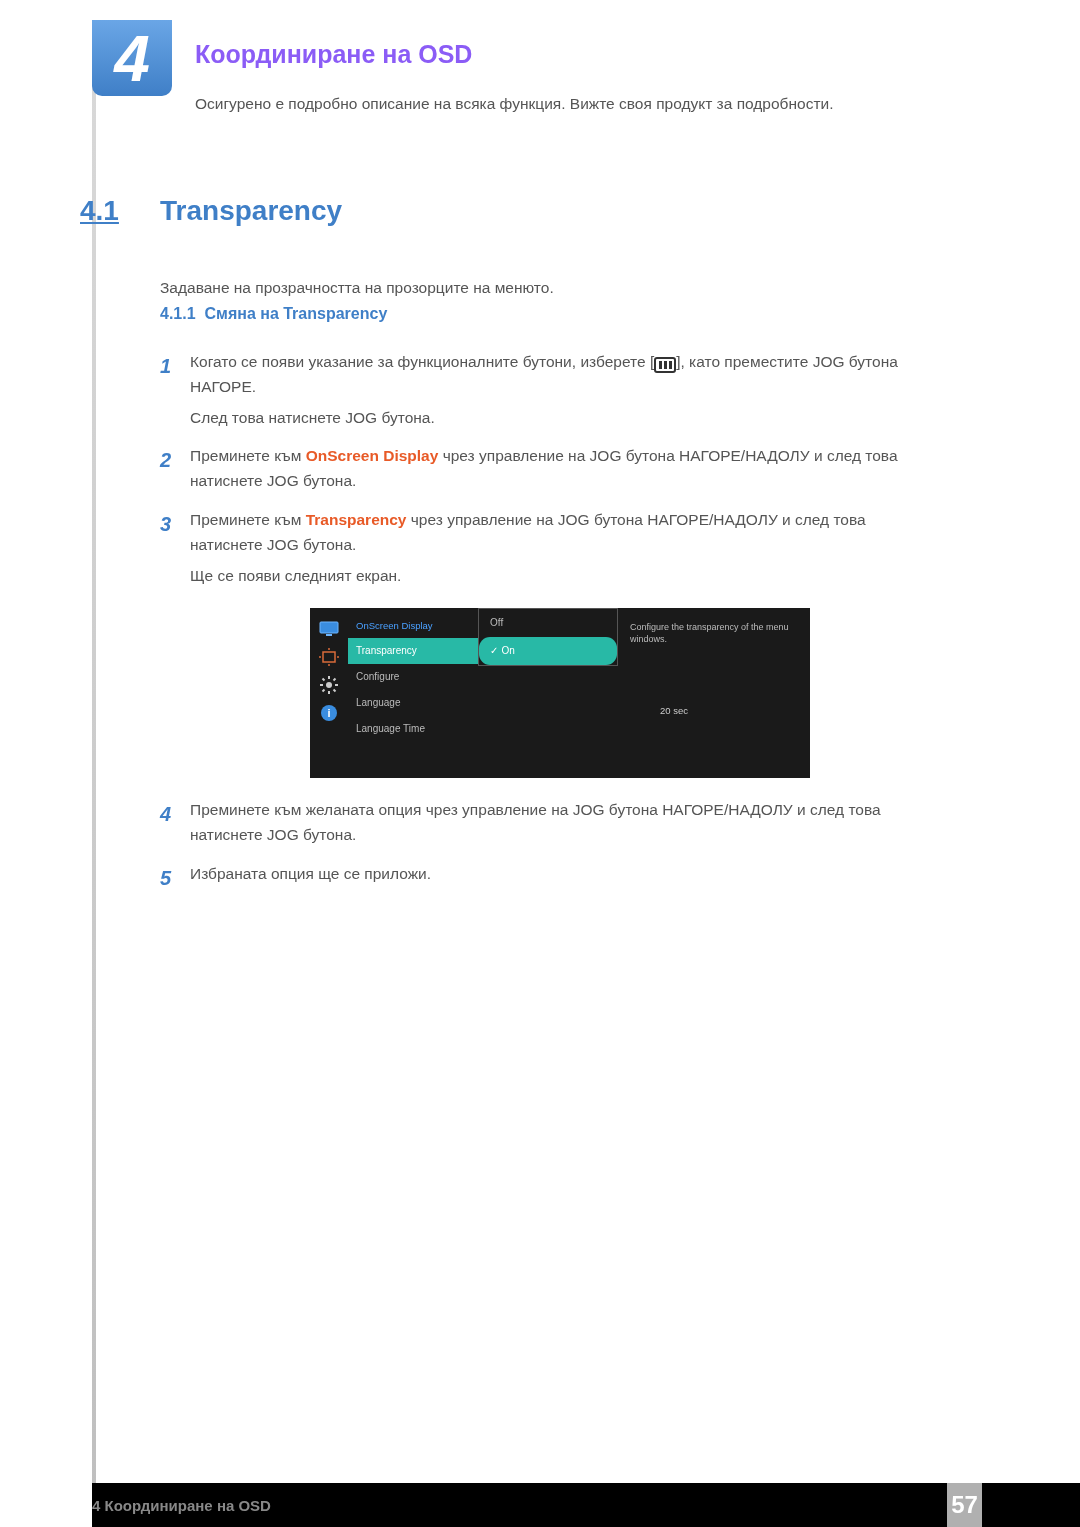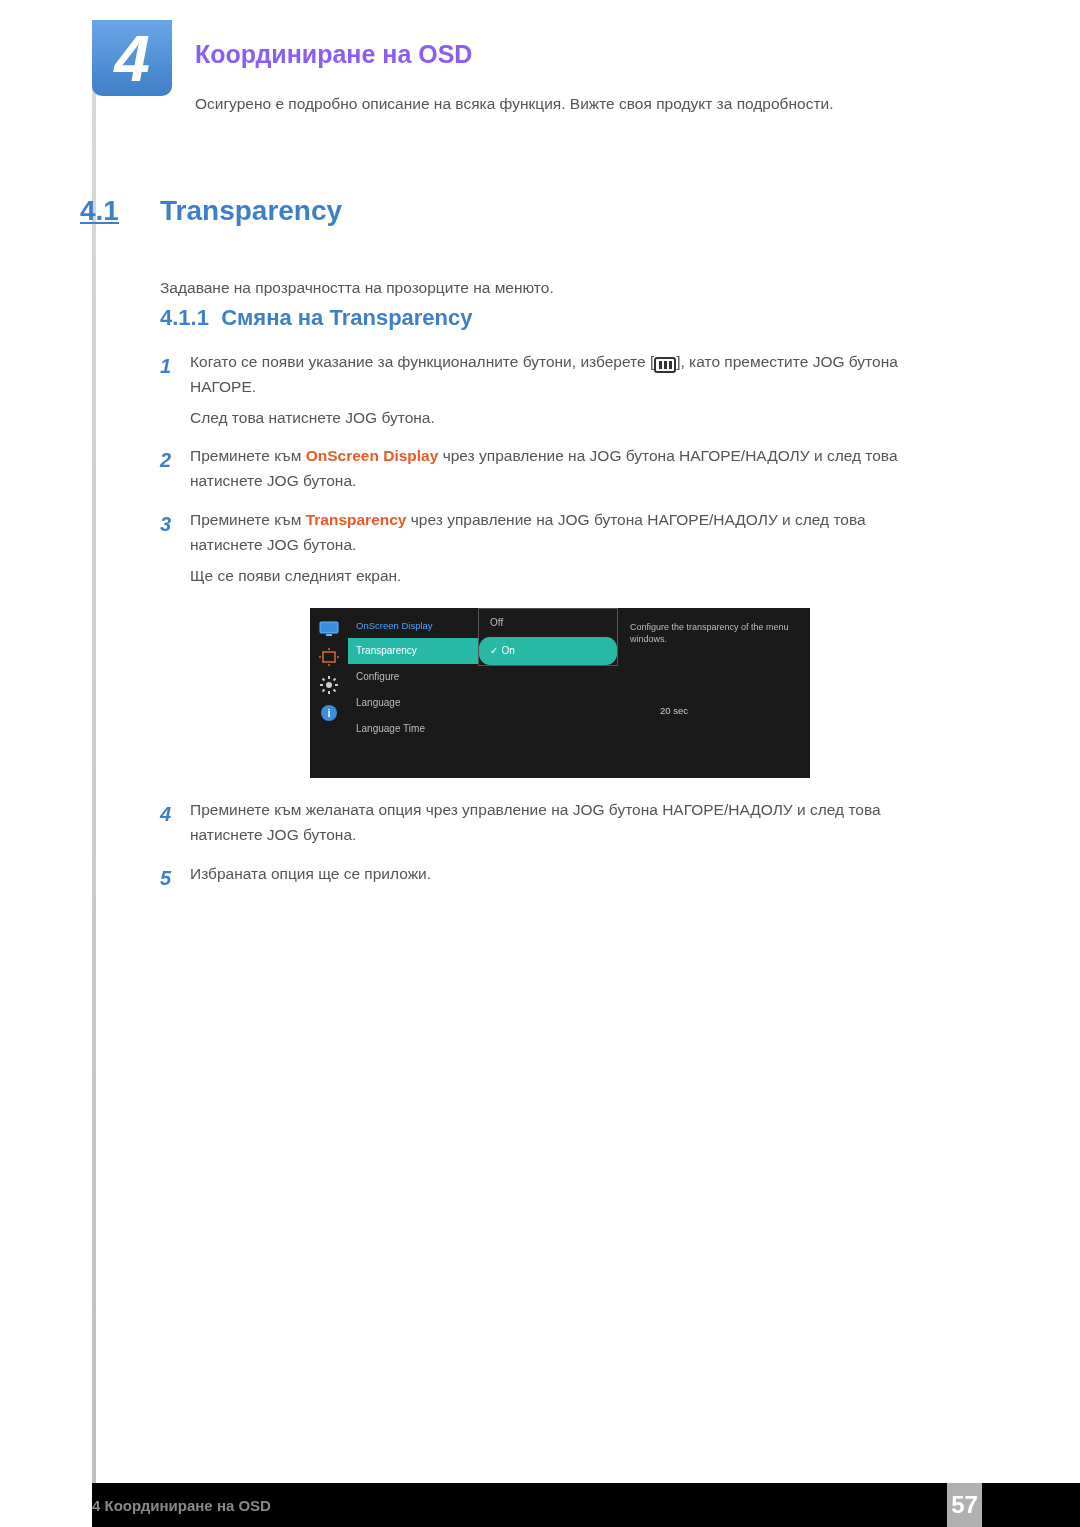--- a/index.html
+++ b/index.html
@@ -71,21 +71,21 @@
     left: 160px;
     top: 255px;
     font-size: 15.5px;
     color: #555;
     margin-top: 24px;
   }
   .subsec-row {
     position: absolute;
     left: 160px;
     top: 305px;
-    font-size: 22px;
+    font-size: 16px;
     font-weight: bold;
     color: #3f7fc7;
   }
   .steps {
     position: absolute;
     left: 160px;
     top: 350px;
     width: 770px;
     font-size: 15.5px;
     color: #555;

